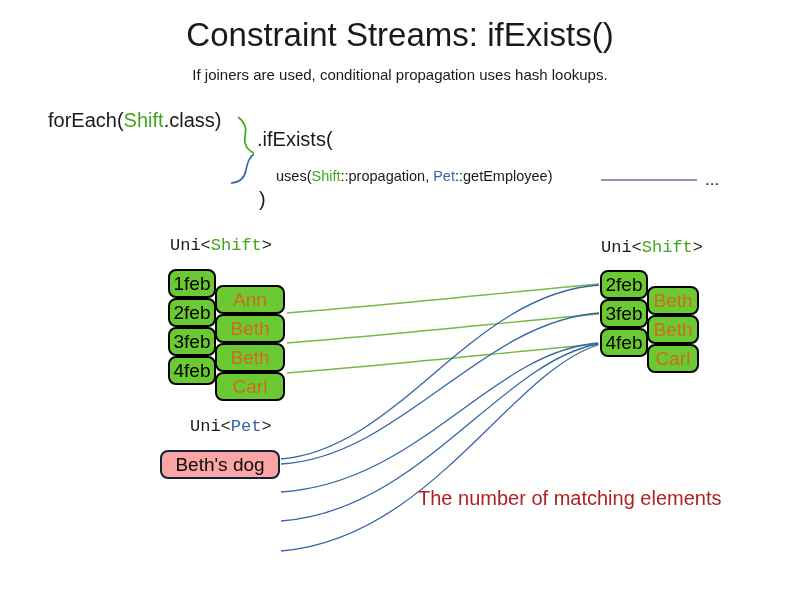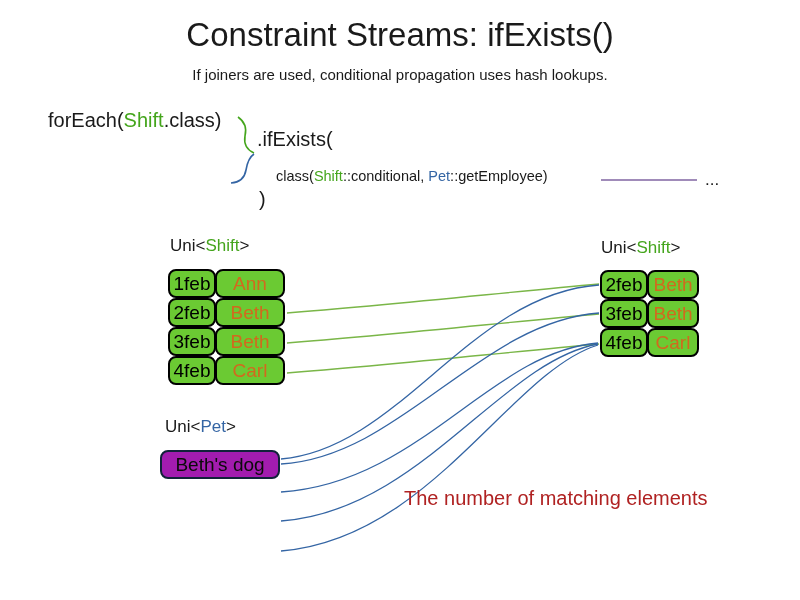--- a/index.html
+++ b/index.html
@@ -6,34 +6,34 @@
   .slide{position:relative;width:800px;height:600px;background:#ffffff;overflow:hidden;
          font-family:"Liberation Sans", sans-serif;color:#1a1a1a;}
   .abs{position:absolute;}
   .title{width:800px;text-align:center;top:16px;left:0;font-size:33px;letter-spacing:0px;}
   .subtitle{width:800px;text-align:center;top:66px;left:0;font-size:15px;}
   .code{white-space:pre;color:#1a1a1a;}
   .code-lg{font-size:20px;}
   .code-sm{font-size:14.5px;}
   .green{color:#44a51c;}
   .blue{color:#3465a4;}
-  .tbl-header{font-size:17px;}
+  .tbl-header{font-size:17px;font-family:Liberation Mono, monospace;}
   svg.lines{position:absolute;top:0;left:0;z-index:1;}
   .content{z-index:2;}
   .shift-table{z-index:2;}
   .srow{display:flex;height:29px;}
   .cell{box-sizing:border-box;border:2px solid #000;border-radius:8px;background:#6bca33;
         display:flex;align-items:center;justify-content:center;font-size:19px;height:29px;}
   .cell.date{width:48px;color:#000;}
-  .cell.name{margin-left:-1px;color:#d2691e;}
+  .cell.name{margin-left:-1px;color:#d2691e;margin-top:16px;}
   .left-name{width:70px;}
   .right-name{width:52px;}
   .pet-table{z-index:2;}
   .pet-row{box-sizing:border-box;width:120px;height:29px;border:2px solid #11223a;border-radius:8px;
-           background:#a21caf;display:flex;align-items:center;justify-content:center;
+           background:#fca5a5;display:flex;align-items:center;justify-content:center;
            font-size:19px;color:#0a0a0a;}
   .note{font-size:20px;line-height:27px;color:#b02222;}
   .ellipsis{font-size:17px;color:#1a1a1a;}
 </style>
 </head>
 <body>
 
 <div class="slide">
 
   <svg class="lines" width="800" height="600" viewBox="0 0 800 600">
@@ -55,21 +55,21 @@
   </svg>
 
   <div class="abs title content">Constraint Streams: ifExists()</div>
   <div class="abs subtitle content">If joiners are used, conditional propagation uses hash lookups.</div>
 
   <div class="abs code code-lg content" style="left:48px;top:109px;"><span>forEach(</span><span class="green">Shift</span><span>.class)</span></div>
 
 
   <div class="abs code code-lg content" style="left:257px;top:128px;">.ifExists(</div>
 
-  <div class="abs code code-sm content" style="left:276px;top:168px;"><span>class(</span><span class="green">Shift</span><span>::conditional, </span><span class="blue">Pet</span><span>::getEmployee)</span></div>
+  <div class="abs code code-sm content" style="left:276px;top:168px;"><span>uses(</span><span class="green">Shift</span><span>::propagation, </span><span class="blue">Pet</span><span>::getEmployee)</span></div>
 
   <div class="abs code code-lg content" style="left:259px;top:188px;">)</div>
 
   <div class="abs ellipsis content" style="left:705px;top:170px;">...</div>
 
   <div class="abs tbl-header content" style="left:170px;top:236px;"><span>Uni&lt;</span><span class="green">Shift</span><span>&gt;</span></div>
 
   <div class="abs shift-table" style="left:168px;top:269px;">
     <div class="srow">
       <div class="cell date">1feb</div>
@@ -99,23 +99,23 @@
     <div class="srow">
       <div class="cell date">3feb</div>
       <div class="cell name right-name">Beth</div>
     </div>
     <div class="srow">
       <div class="cell date">4feb</div>
       <div class="cell name right-name">Carl</div>
     </div>
   </div>
 
-  <div class="abs tbl-header content" style="left:165px;top:417px;text-align:center;"><span>Uni&lt;</span><span class="blue">Pet</span><span>&gt;</span></div>
+  <div class="abs tbl-header content" style="left:190px;top:417px;text-align:center;"><span>Uni&lt;</span><span class="blue">Pet</span><span>&gt;</span></div>
 
   <div class="abs pet-table" style="left:160px;top:450px;">
     <div class="pet-row">Beth's dog</div>
   </div>
 
-  <div class="abs note content" style="left:404px;top:485px;text-align:center;">
+  <div class="abs note content" style="left:418px;top:485px;text-align:center;">
     <div>The number of matching elements</div>
   </div>
 
 </div>
 
 </body></html>

